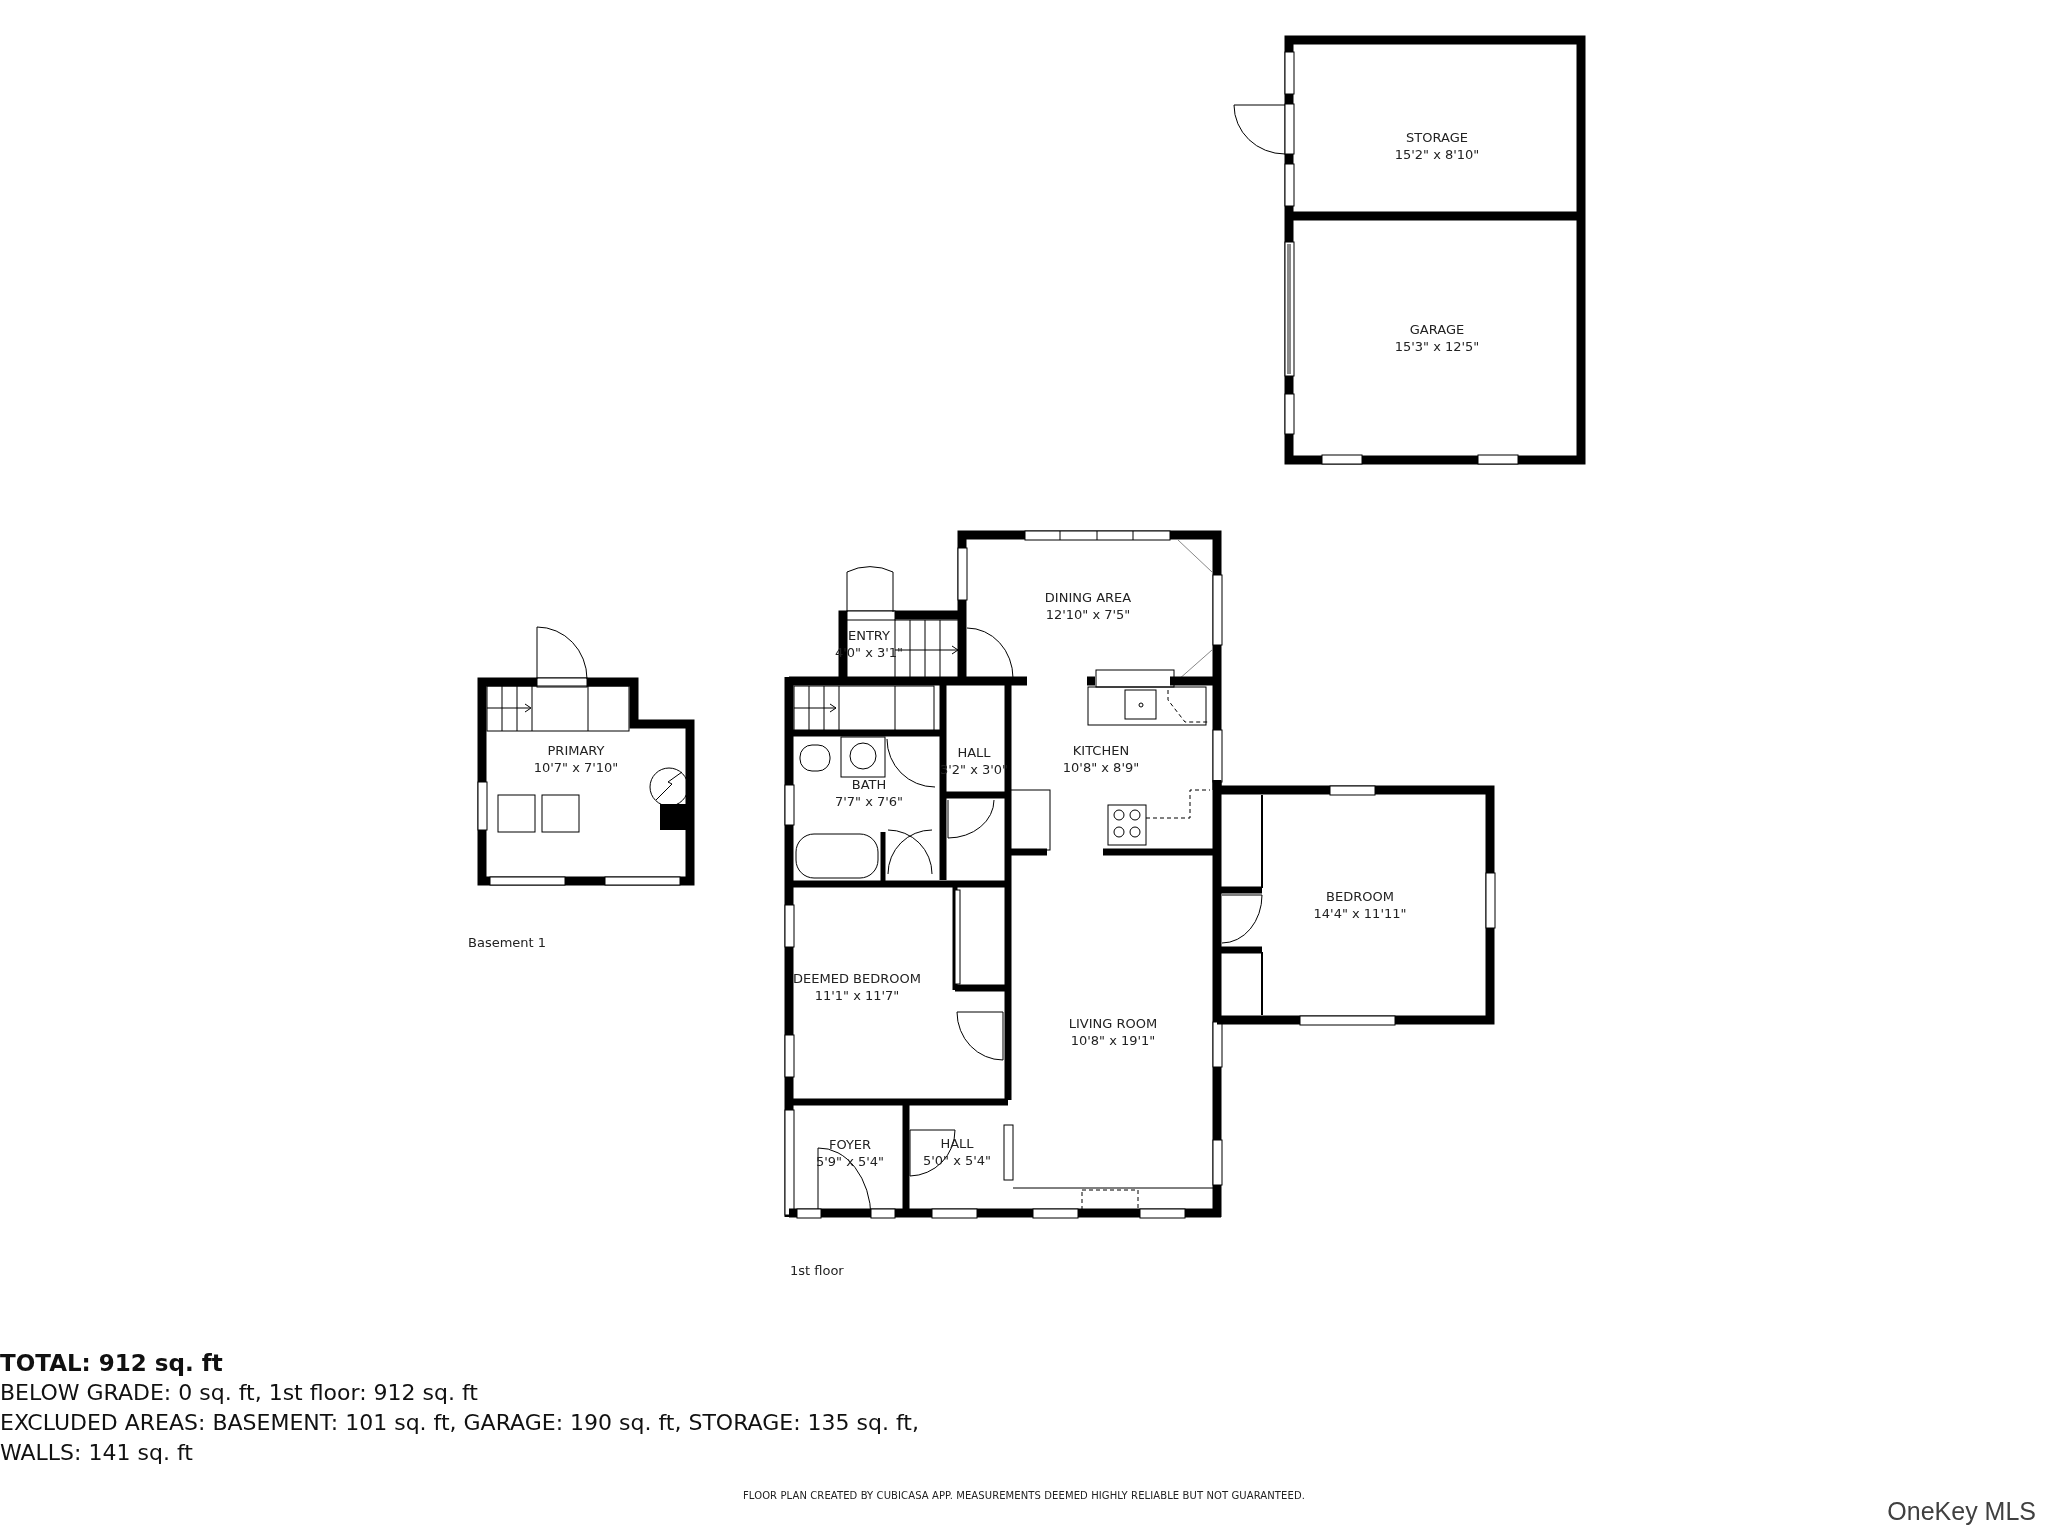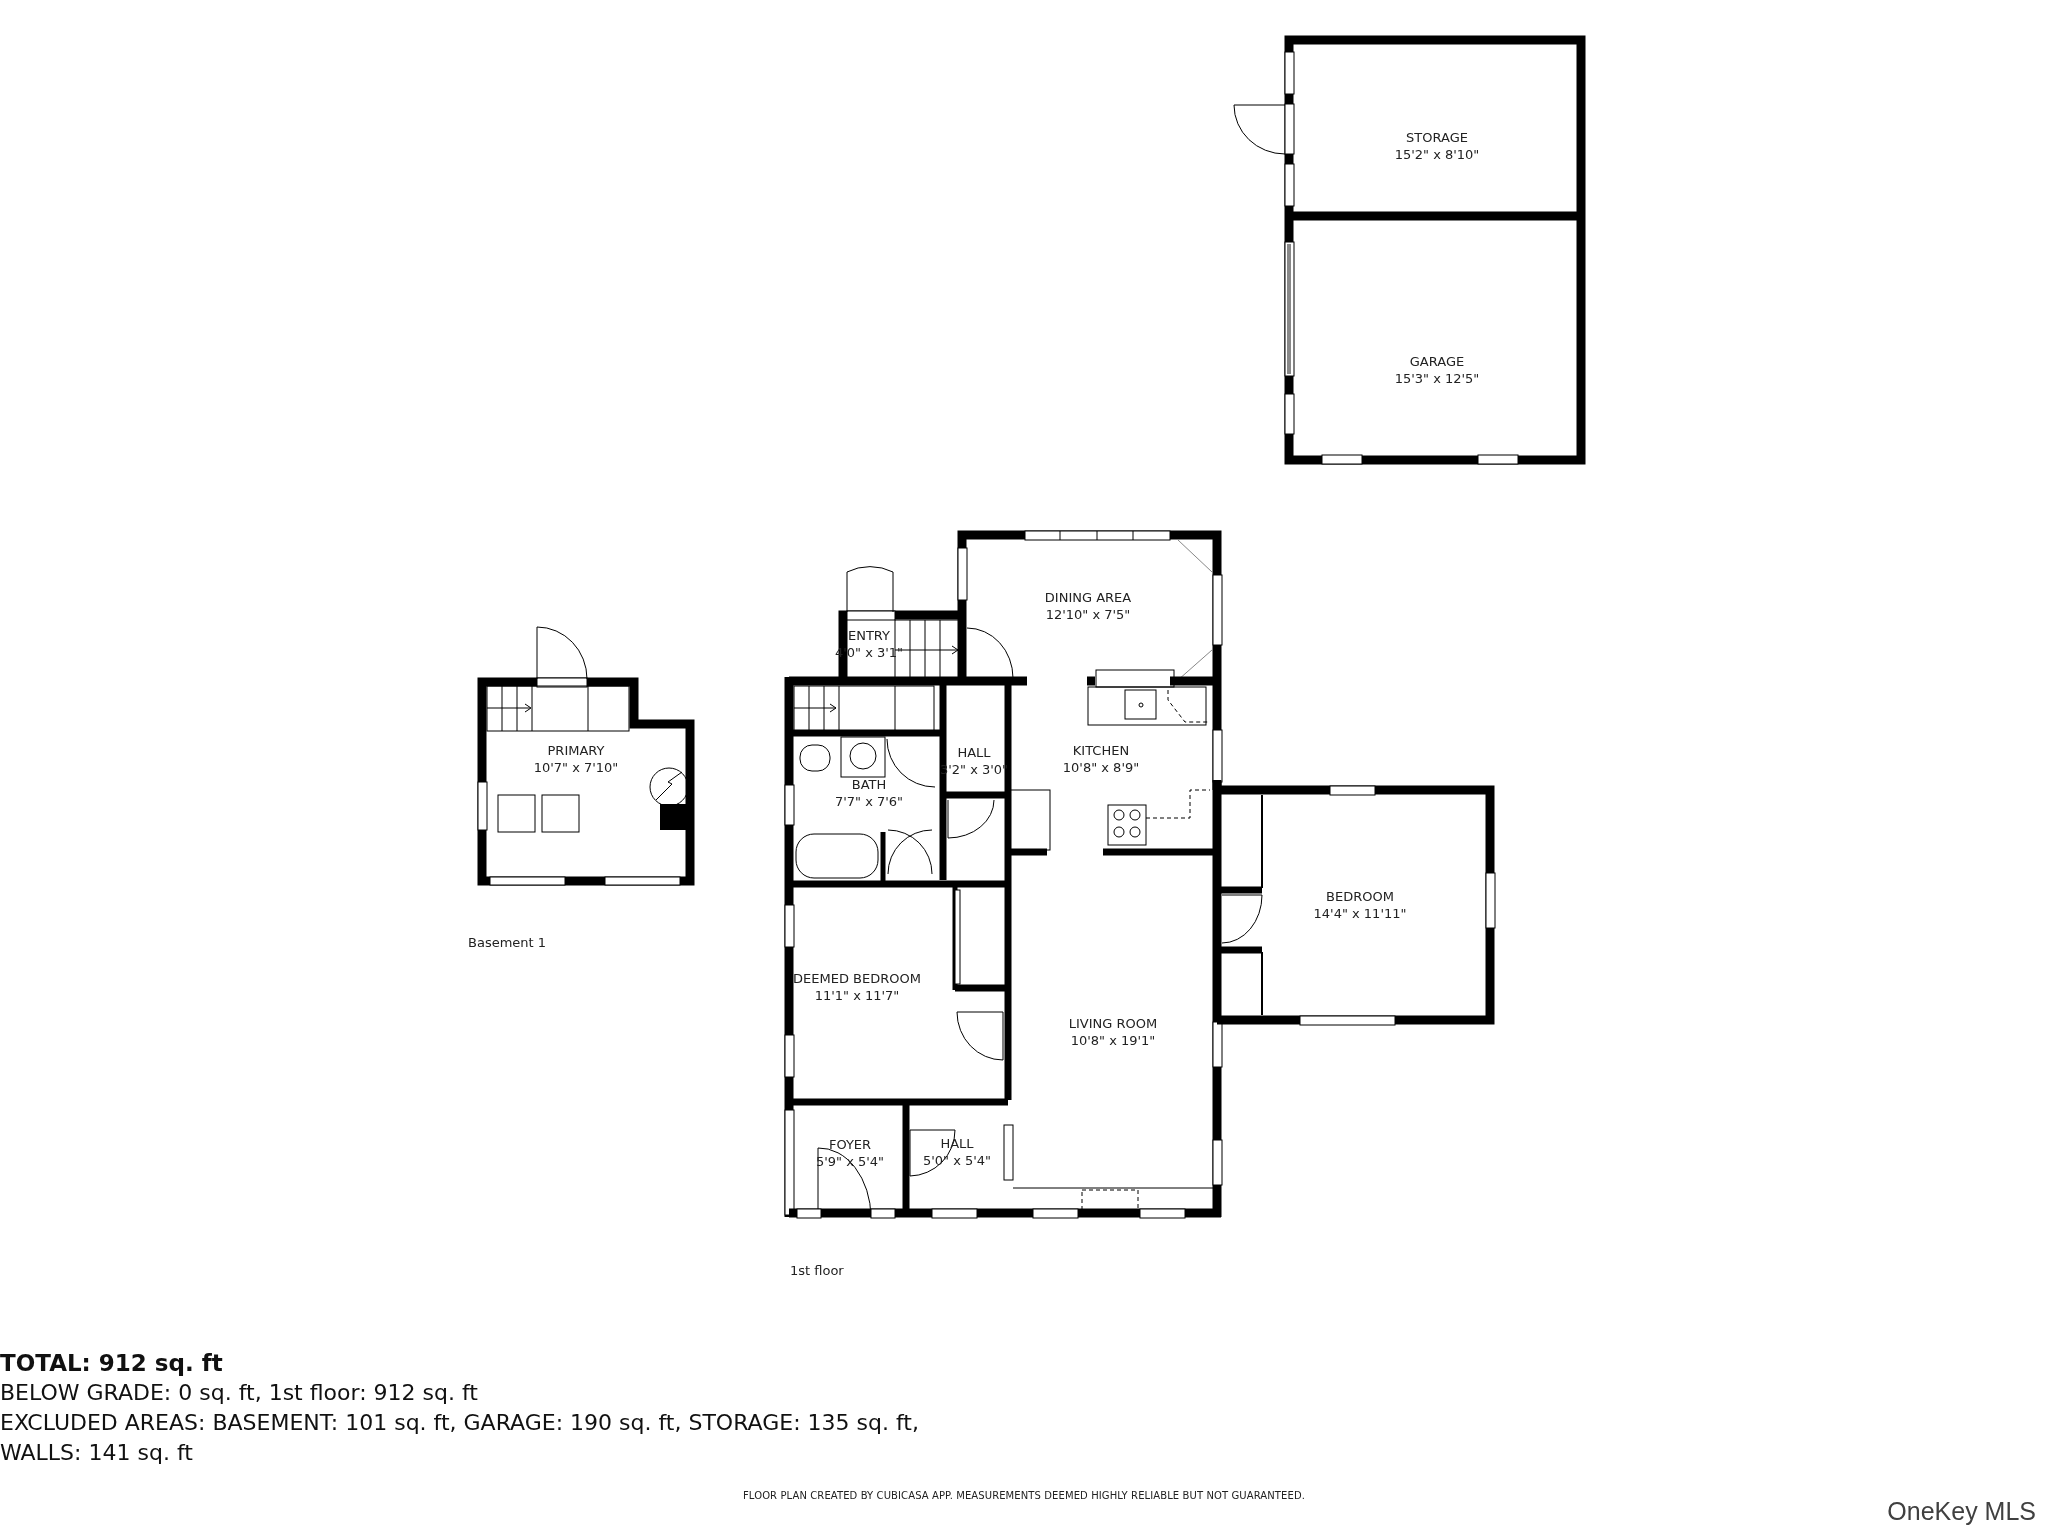--- a/index.html
+++ b/index.html
@@ -168,21 +168,21 @@
       <line x1="1262" y1="952" x2="1262" y2="1015" stroke-width="2"></line>
       <path d="M1222 895 L1262 895 A40 48 0 0 1 1222 943" stroke-width="1"></path>
     </g>
   </g>
 </svg>
 
 <div class="room-label" style="left:1437px; top:108px;margin-top:21px;">
   <div>STORAGE</div>
   <div>15'2" x 8'10"</div>
 </div>
-<div class="room-label" style="left:1437px; top:321px;margin-top:32px;">
+<div class="room-label" style="left:1437px; top:321px;">
   <div>GARAGE</div>
   <div>15'3" x 12'5"</div>
 </div>
 <div class="room-label" style="left:576px; top:742px;">
   <div>PRIMARY</div>
   <div>10'7" x 7'10"</div>
 </div>
 <div class="room-label" style="left:1088px; top:589px;">
   <div>DINING AREA</div>
   <div>12'10" x 7'5"</div>

